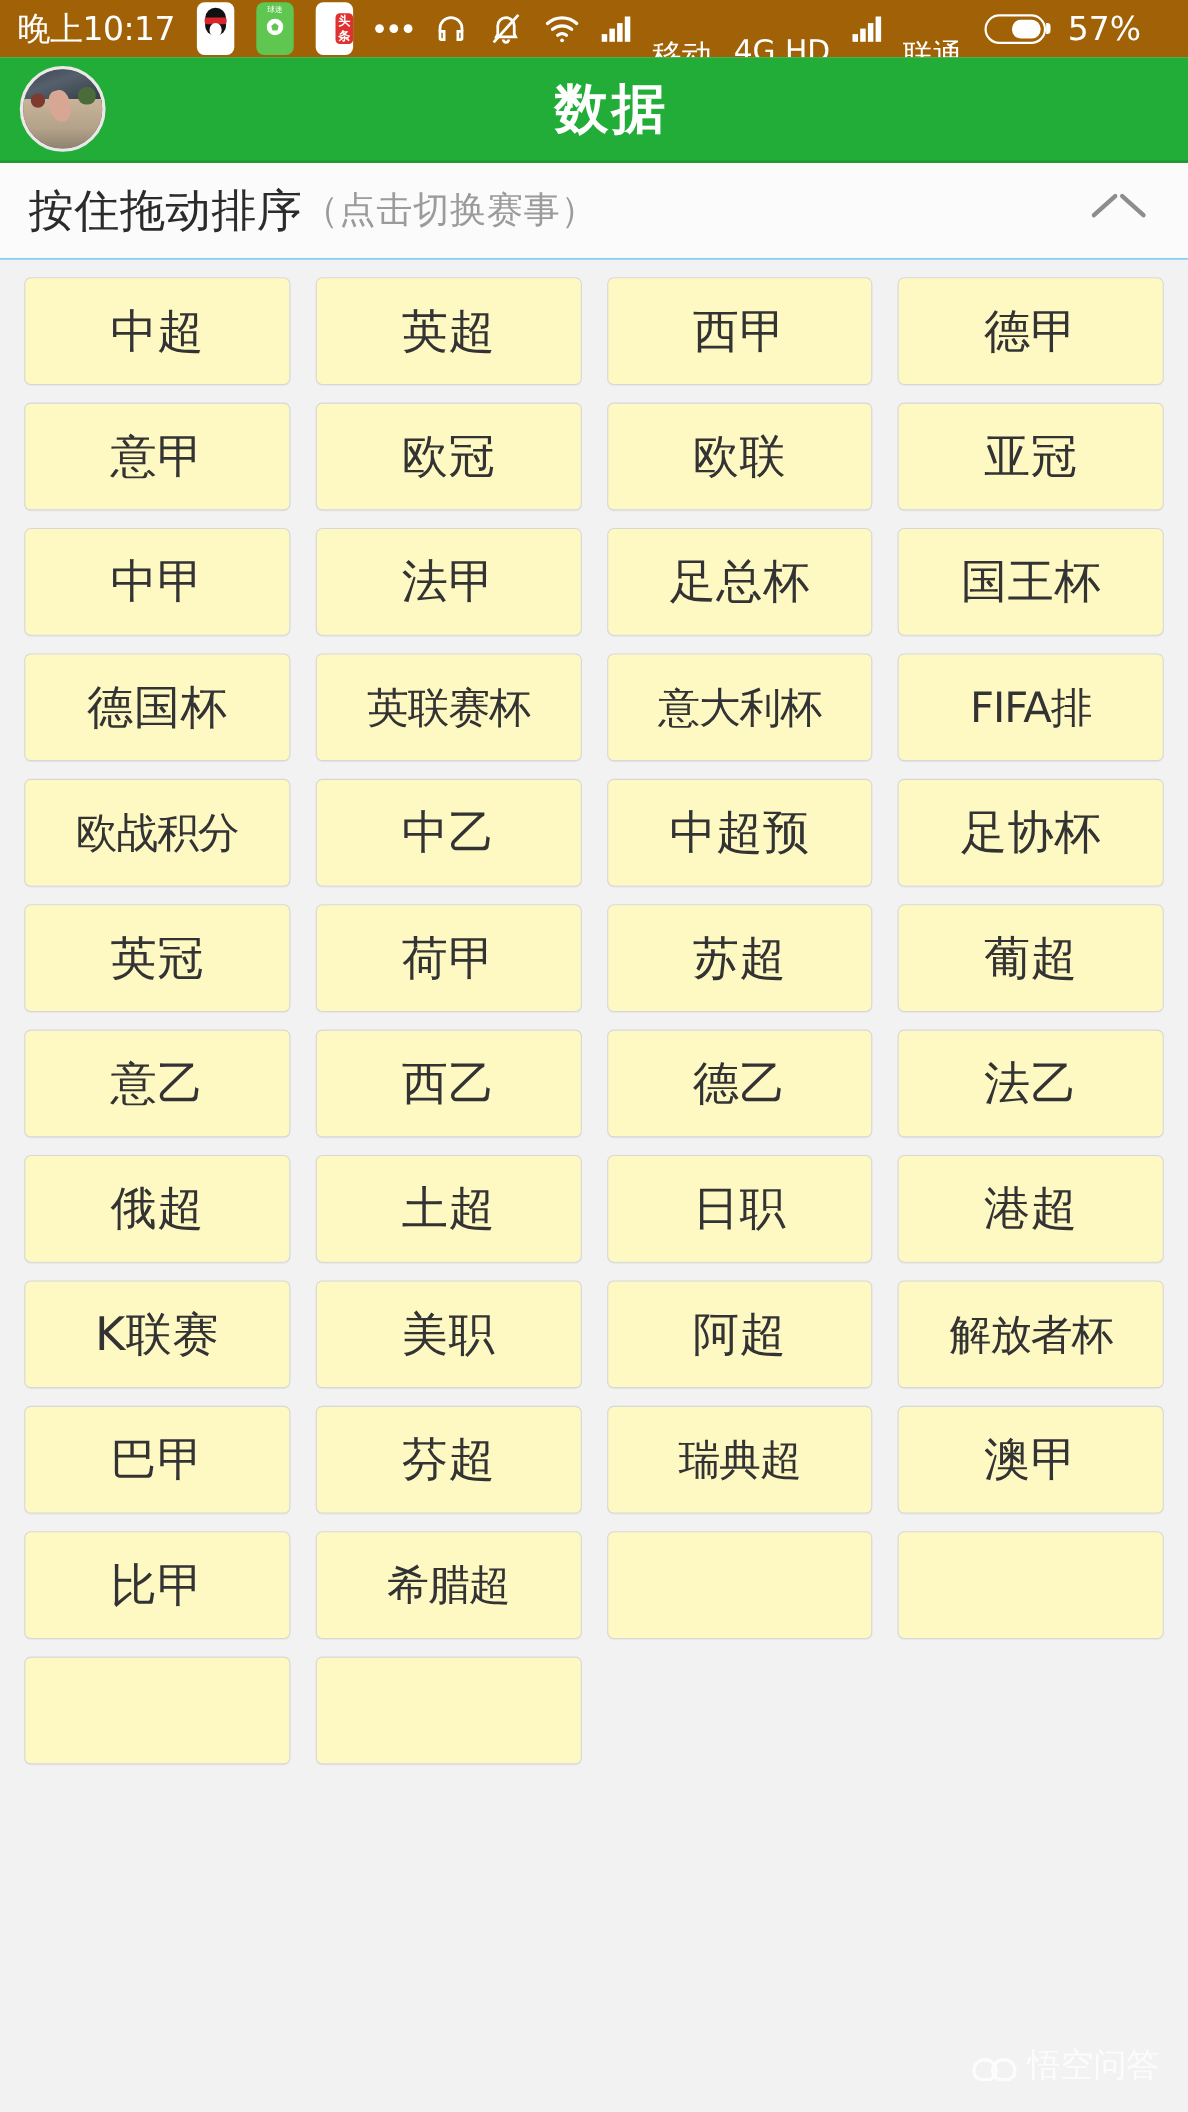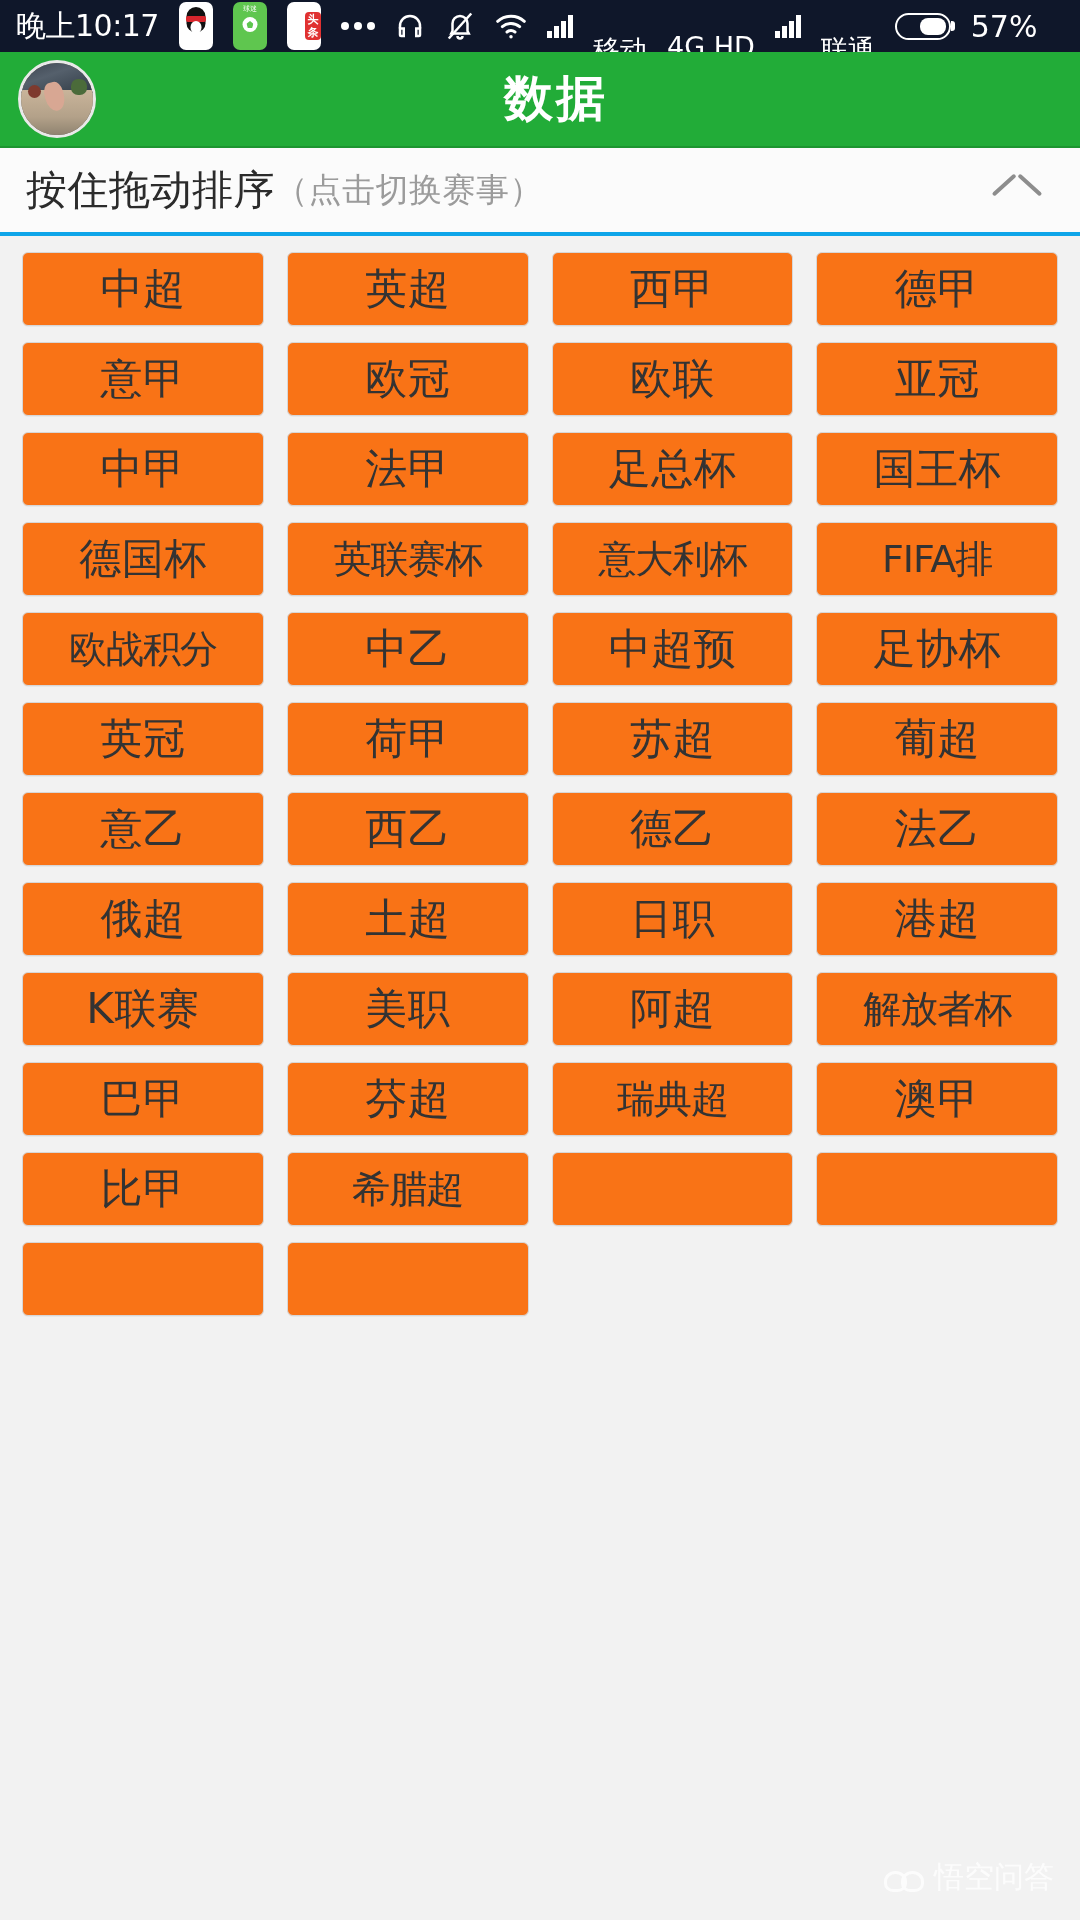--- a/index.html
+++ b/index.html
@@ -7,21 +7,21 @@
   body {
     font-family:"DejaVu Sans","Liberation Sans",sans-serif;
     background:#f2f2f2;
     overflow:hidden;
     position:relative;
   }
 
   
   .statusbar {
     height:52px;
-    background:#0f172a;
+    background:#a16207;
     display:flex;
     align-items:center;
     padding:0 14px 0 16px;
     color:#ffffff;
     gap:20px;
   }
   .clock { font-size:30px; letter-spacing:-0.5px; white-space:nowrap; }
 
   .appicon { width:34px; height:48px; border-radius:7px; flex:none; position:relative; overflow:hidden;padding-left:18px; }
   .appicon.qq { background:#ffffff; }
@@ -105,21 +105,21 @@
   .title {
     position:absolute; left:0; right:0; text-align:center;
     color:#fff; font-size:49px; font-weight:bold; letter-spacing:3px;padding-left:32px;
   }
 
   
   .subbar {
     height:88px; background:#fbfbfb;
     display:flex; align-items:center;
     padding:0 40px 0 26px;
-    border-bottom:4px solid #0ea5e9;
+    border-bottom:1px solid #0ea5e9;
   }
   .sub-main { font-size:41px; color:#2b2b2b; letter-spacing:0.5px; }
   .sub-hint { font-size:33px; color:#9b9b9b; letter-spacing:0.5px; }
   .chev {
     margin-left:auto; width:46px; height:46px; position:relative; flex:none;
   }
   .chev::before, .chev::after {
     content:""; position:absolute; top:26px; width:30px; height:4px;
     background:#8d8d8d; border-radius:2px;
   }
@@ -133,22 +133,22 @@
     height:calc(1920px - 52px - 96px - 89px);
     overflow:hidden;
   }
   .grid {
     display:grid;
     grid-template-columns:repeat(4,1fr);
     column-gap:23px;
     row-gap:16px;
   }
   .cell {
-    height:74px;
-    background:#f97316;
+    height:98px;
+    background:#fef9c3;
     border:1px solid #d7d7d7;
     border-radius:6px;
     display:flex; align-items:center; justify-content:center;
     font-size:42px;
     color:#333333;
     letter-spacing:0.5px;
     white-space:nowrap;
     box-shadow:0 1px 0 rgba(0,0,0,0.04);
   }
   .cell.tight { font-size:38px; letter-spacing:-1px; }

